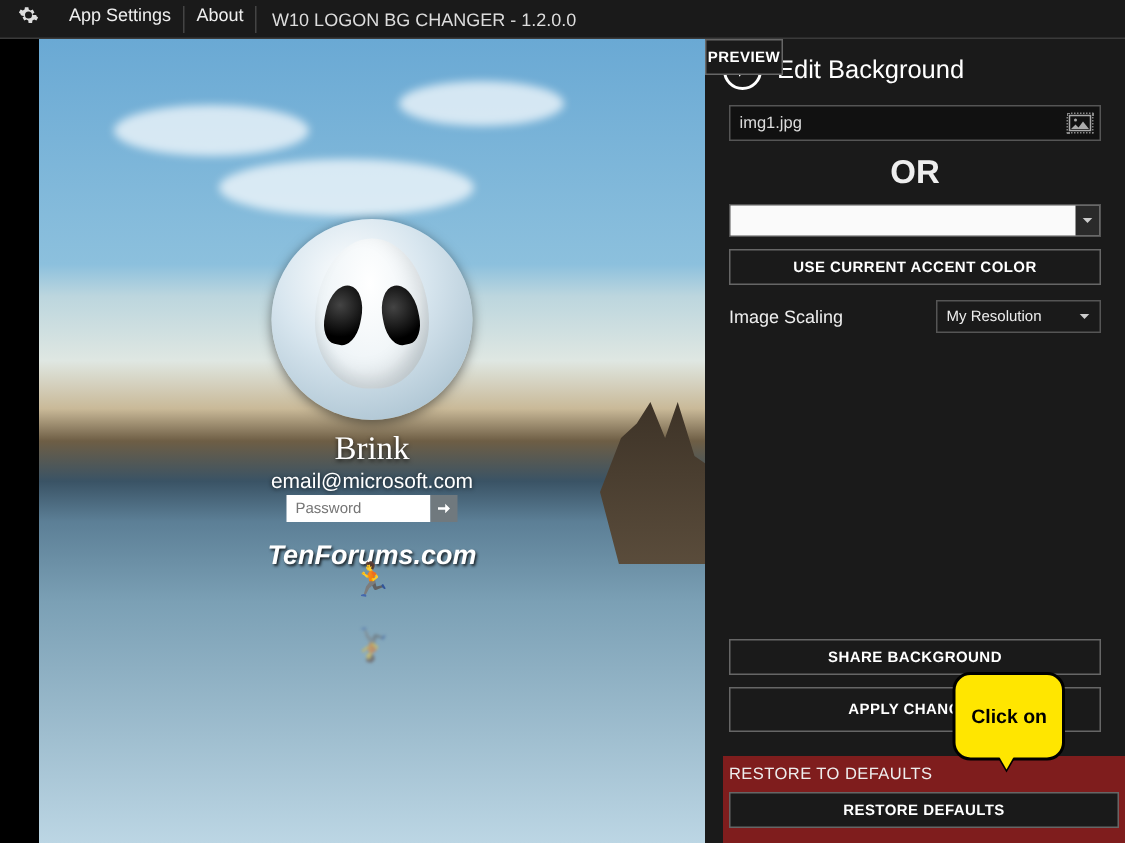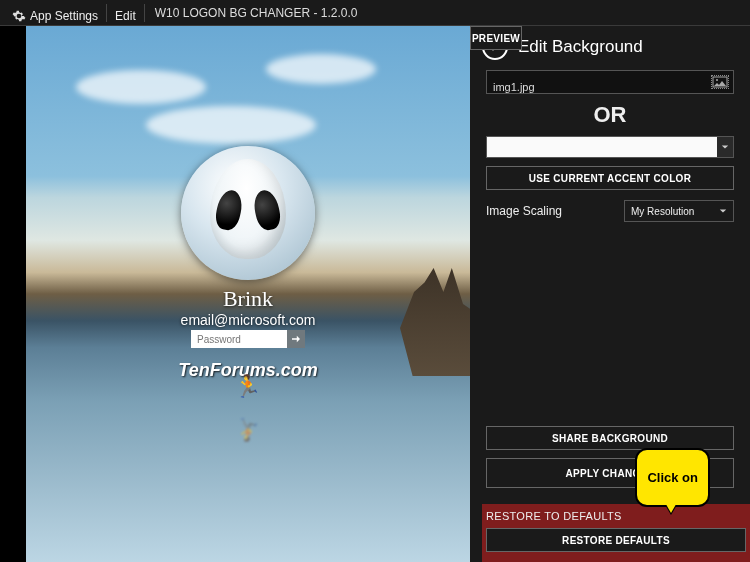--- a/index.html
+++ b/index.html
@@ -1,21 +1,21 @@
 <!DOCTYPE html>
 <html><head>
 <meta charset="utf-8">
 <style>
   * { box-sizing: border-box; margin: 0; padding: 0; font-family: "Segoe UI", Arial, sans-serif; }
   body { width: 750px; height: 562px; background: #000; overflow: hidden; position: relative; }
 
   
   .menubar { position:absolute; top:0; left:0; right:0; height:26px; background:#1a1a1a; display:flex; align-items:center; color:#eee; font-size:12px; padding:0 6px; z-index:5; border-bottom:1px solid #3a3a3a; }
   .gear { width:14px; height:14px; margin-right:4px; }
-  .menubar .mitem { display:flex; align-items:flex-end; padding:0 6px; cursor:pointer; height:20px; }
+  .menubar .mitem { display:flex; align-items:flex-start; padding:0 6px; cursor:pointer; height:20px;gap:16px; }
   .menubar .sep { width:1px; height:18px; background:#444; margin:0 2px; }
   .apptitle { margin-left:8px; color:#ddd; font-size:12px; }
 
   
   .preview { position:absolute; top:26px; left:0; width:470px; height:536px; background:#000; overflow:hidden; }
   .bgimg { position:absolute; top:0; left:26px; width:444px; height:536px;
     background:linear-gradient(to bottom,#6aa9d4 0%,#8cc0dd 28%,#bcd6de 32%,#dfe7e2 40%,#c9b998 46%,#6e5e45 50%,#3a5365 55%,#5c7f96 60%,#7ba0b5 70%,#bcd6e4 100%);
   }
   .cloud { position:absolute; border-radius:50%; filter:blur(3px); background:rgba(255,255,255,.7); }
   .cloud1 { top:44px; left:50px; width:130px; height:34px; }
@@ -43,21 +43,21 @@
   .titem { display:flex; align-items:center; padding:0 5px; color:#ddd; font-size:11px; cursor:pointer; height:20px; }
   .titem svg { margin-right:3px; }
   .tsep { width:1px; height:18px; background:#444; margin:0 2px; }
   .winbtn { width:22px; height:20px; display:flex; align-items:center; justify-content:center; color:#ddd; cursor:pointer; }
 
   .panel .heading { display:flex; align-items:center; padding:8px 12px 10px; gap:10px; }
   .back-circ { width:26px; height:26px; border:2px solid #fff; border-radius:50%; display:flex; align-items:center; justify-content:center; cursor:pointer; }
   .hlabel { font-size:17px; color:#fff; }
 
   .formarea { padding:0 16px; }
-  .imgfield { position:relative; width:100%; height:24px; background:#111; border:1px solid #555; display:flex; align-items:flex-end; padding:0 6px; font-size:11px; color:#ddd; }
+  .imgfield { position:relative; width:100%; height:24px; background:#111; border:1px solid #555; display:flex; align-items:center; padding:0 6px; font-size:11px; color:#ddd; }
   .imgfield .browse { position:absolute; right:4px; top:50%; transform:translateY(-50%); width:18px; height:14px; border:1px dotted #888; cursor:pointer; }
   .or { text-align:center; font-size:22px; font-weight:bold; margin:8px 0; }
   .row { display:flex; gap:8px; margin-bottom:8px; align-items:center; }
   .select { flex:1; height:22px; background:#fafafa; border:1px solid #555; position:relative; }
   .select .caret { position:absolute; right:0; top:0; bottom:0; width:16px; background:#2a2a2a; display:flex; align-items:center; justify-content:center; }
   .btn { height:24px; background:#1a1a1a; border:1px solid #666; display:flex; align-items:center; justify-content:center; color:#fff; font-size:10px; letter-spacing:.3px; cursor:pointer; font-weight:bold; }
   .btn.preview { width:52px; }
   .btn.full { width:100%; }
   .scaling { display:flex; align-items:center; justify-content:space-between; margin-top:2px; }
   .scaling .combo { width:110px; height:22px; background:#1a1a1a; border:1px solid #555; display:flex; align-items:center; justify-content:space-between; padding:0 6px; font-size:10px; }
@@ -79,21 +79,21 @@
 
 <div class="menubar">
   <div class="mitem">
     <svg class="gear" viewBox="0 0 24 24">
         <path fill="#ddd" d="M12 8a4 4 0 1 0 0 8 4 4 0 0 0 0-8zm9 4a7 7 0 0 1-.1 1.2l2.1 1.6-2 3.4-2.5-1a7 7 0 0 1-2 1.2l-.4 2.6h-4l-.4-2.6a7 7 0 0 1-2-1.2l-2.5 1-2-3.4 2.1-1.6A7 7 0 0 1 3 12a7 7 0 0 1 .1-1.2L1 9.2l2-3.4 2.5 1a7 7 0 0 1 2-1.2L7.9 3h4l.4 2.6a7 7 0 0 1 2 1.2l2.5-1 2 3.4-2.1 1.6c.1.4.1.8.1 1.2z"></path>
       </svg>
     <span>App Settings</span>
   </div>
   <div class="sep"></div>
   <div class="mitem">
-    <span>Edit</span>
+    <span>About</span>
   </div>
   <div class="sep"></div>
   <div class="apptitle">W10 LOGON BG CHANGER - 1.2.0.0</div>
 </div>
 
 <div class="preview">
   <div class="bgimg">
     <div class="cloud cloud1"></div>
       <div class="cloud cloud2"></div>
       <div class="cloud cloud3"></div>

